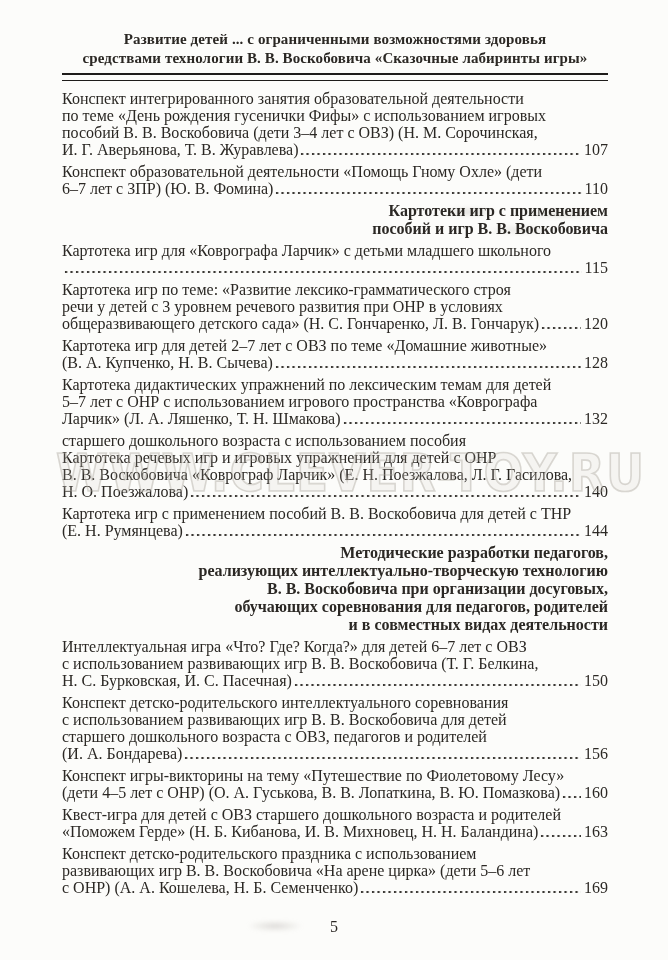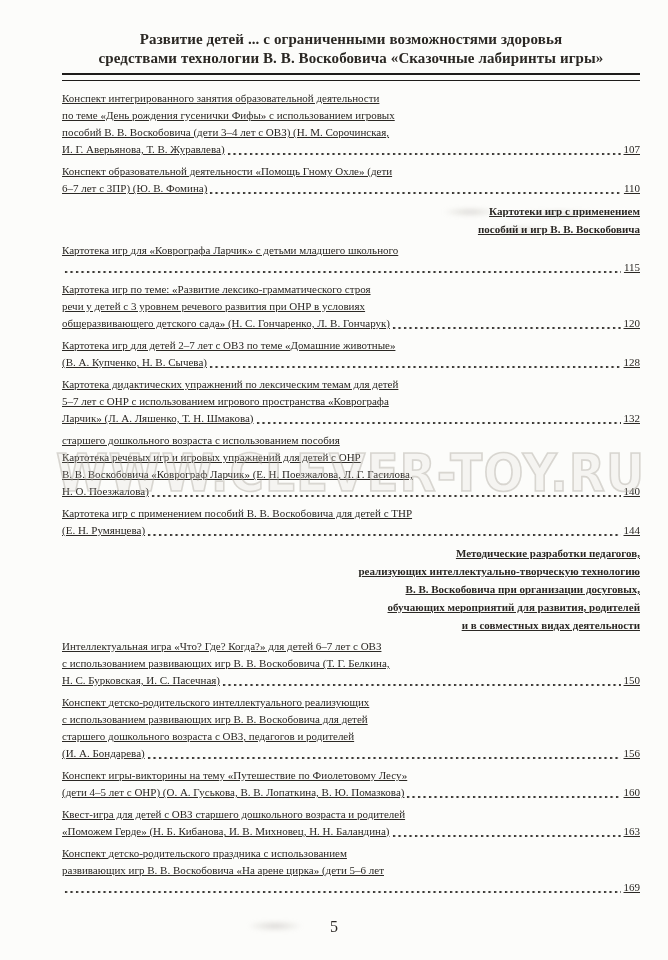--- a/index.html
+++ b/index.html
@@ -8,37 +8,37 @@
     width:668px;height:960px;
     margin:0 auto;
     background:#fcfcfa;
     overflow:hidden;
     font-family:"Liberation Serif","DejaVu Serif",serif;
     color:#2b2824;
   }
   .content{
     position:relative;
     z-index:1;
-    padding:30px 28px 0 62px;
+    padding:30px 60px 0 62px;
   }
   .running-header{
     text-align:center;
     font-weight:bold;
     font-size:15px;
     line-height:19px;
     letter-spacing:.1px;
   }
   .double-rule{
     margin-top:5px;
     height:5px;
     border-top:2.5px solid #1e1c1a;
     border-bottom:1.5px solid #1e1c1a;
     margin-bottom:9px;
   }
-  .toc{font-size:11px;line-height:17px;text-decoration:underline;}
+  .toc{font-size:16px;line-height:17px;}
   .toc-entry{margin-bottom:5px;}
   .toc-entry .line{white-space:normal;}
   .toc-entry .line.last{
     display:flex;
     align-items:flex-start;
   }
   .toc-entry .line.last .t{flex:0 0 auto;}
   .leader{
     flex:1 1 auto;
     align-self:stretch;
@@ -182,34 +182,34 @@
           <div class="line last">
             <span class="t">(Е. Н. Румянцева)</span>
             <span class="leader"></span>
             <span class="pg">144</span>
           </div>
         </div>
         <div class="toc-heading">
           <div class="line">Методические разработки педагогов,</div>
           <div class="line">реализующих интеллектуально-творческую технологию</div>
           <div class="line">В. В. Воскобовича при организации досуговых,</div>
-          <div class="line">обучающих мероприятий для развития, родителей</div>
+          <div class="line">обучающих соревнования для педагогов, родителей</div>
           <div class="line">и в совместных видах деятельности</div>
         </div>
         <div class="toc-entry">
           <div class="line">Интеллектуальная игра «Что? Где? Когда?» для детей 6–7 лет с ОВЗ</div>
           <div class="line">с использованием развивающих игр В. В. Воскобовича (Т. Г. Белкина,</div>
           <div class="line last">
             <span class="t">Н. С. Бурковская, И. С. Пасечная)</span>
             <span class="leader"></span>
             <span class="pg">150</span>
           </div>
         </div>
         <div class="toc-entry">
-          <div class="line">Конспект детско-родительского интеллектуального реализующих</div>
+          <div class="line">Конспект детско-родительского интеллектуального соревнования</div>
           <div class="line">с использованием развивающих игр В. В. Воскобовича для детей</div>
           <div class="line">старшего дошкольного возраста с ОВЗ, педагогов и родителей</div>
           <div class="line last">
             <span class="t">(И. А. Бондарева)</span>
             <span class="leader"></span>
             <span class="pg">156</span>
           </div>
         </div>
         <div class="toc-entry">
           <div class="line">Конспект игры-викторины на тему «Путешествие по Фиолетовому Лесу»</div>
@@ -224,20 +224,21 @@
           <div class="line last">
             <span class="t">«Поможем Герде» (Н. Б. Кибанова, И. В. Михновец, Н. Н. Баландина)</span>
             <span class="leader"></span>
             <span class="pg">163</span>
           </div>
         </div>
         <div class="toc-entry">
           <div class="line">Конспект детско-родительского праздника с использованием</div>
           <div class="line">развивающих игр В. В. Воскобовича «На арене цирка» (дети 5–6 лет</div>
           <div class="line last">
+            <span class="t">с ОНР) (А. А. Кошелева, Н. Б. Семенченко)</span>
             <span class="leader"></span>
             <span class="pg">169</span>
           </div>
         </div>
       </main>
   </div>
 
   <div class="smudge s1"></div>
   <div class="smudge s2"></div>
 

